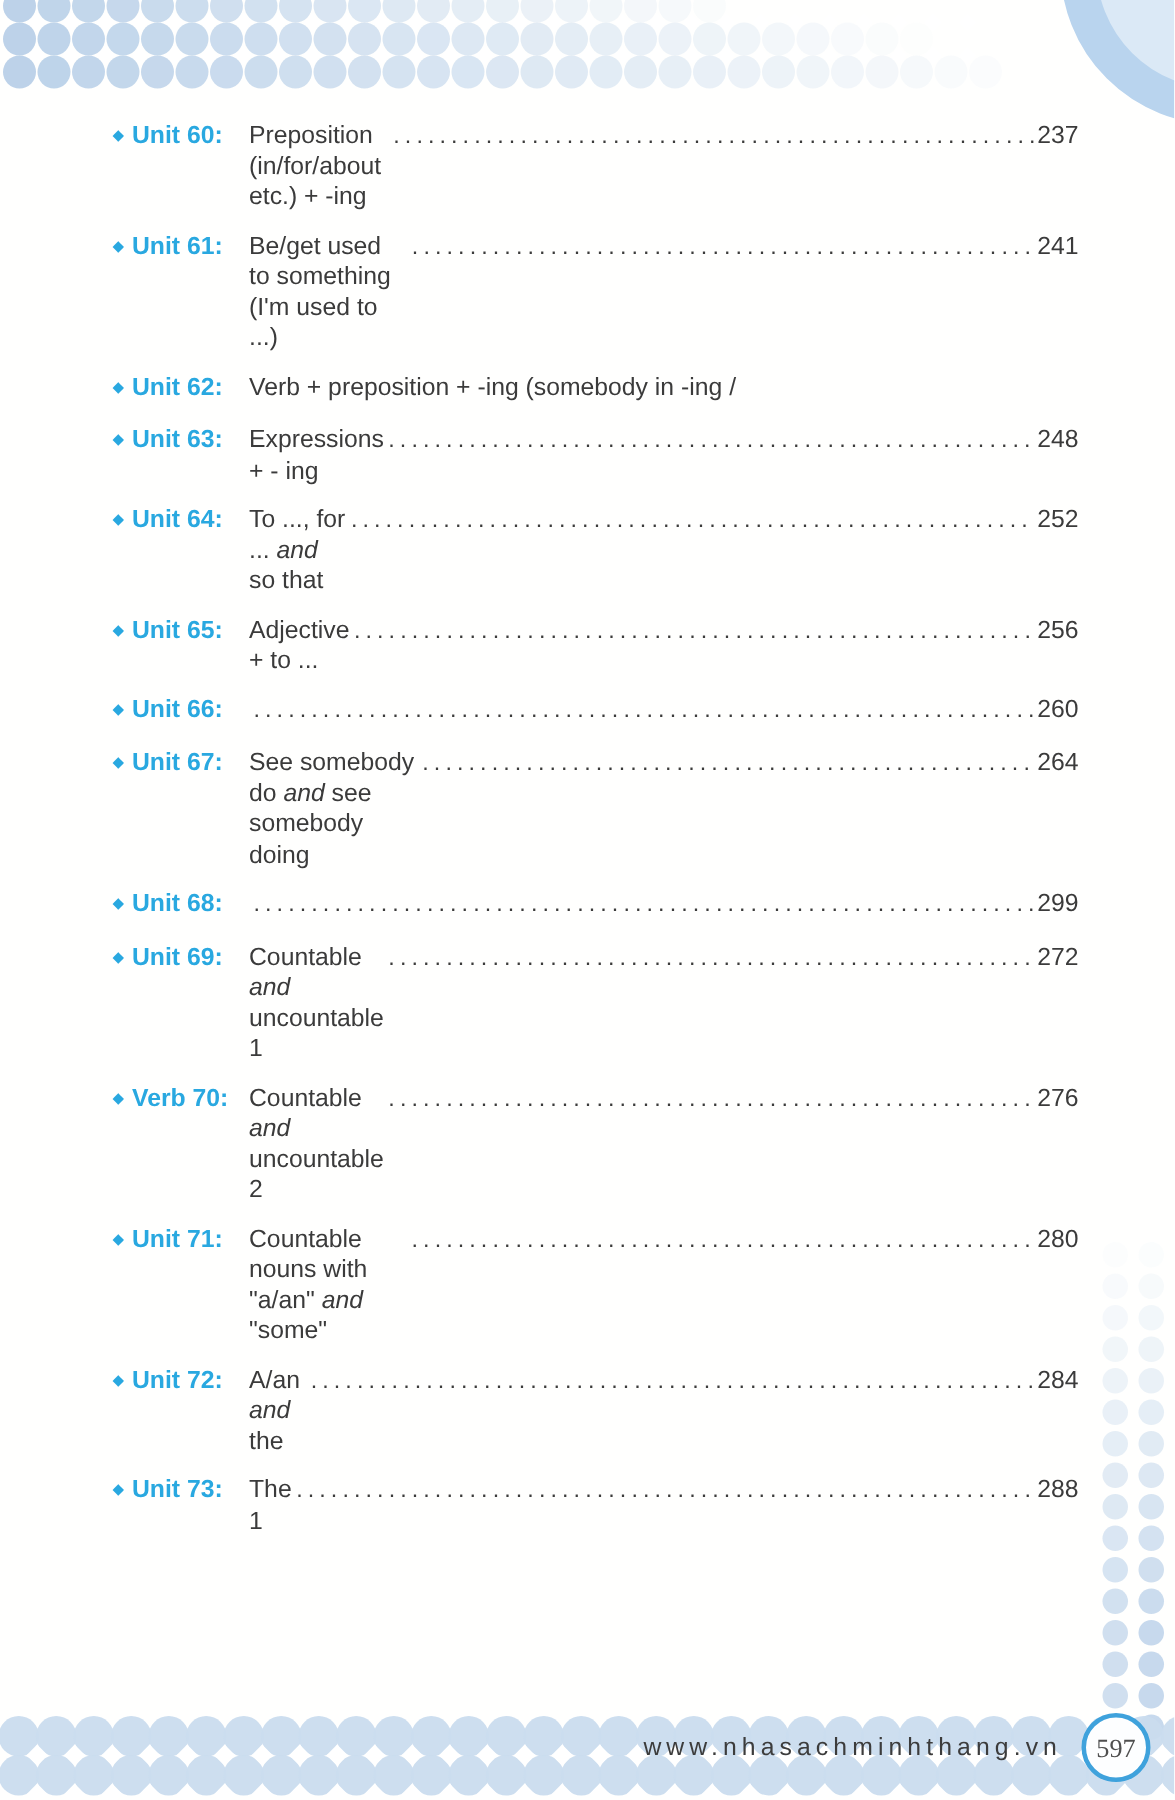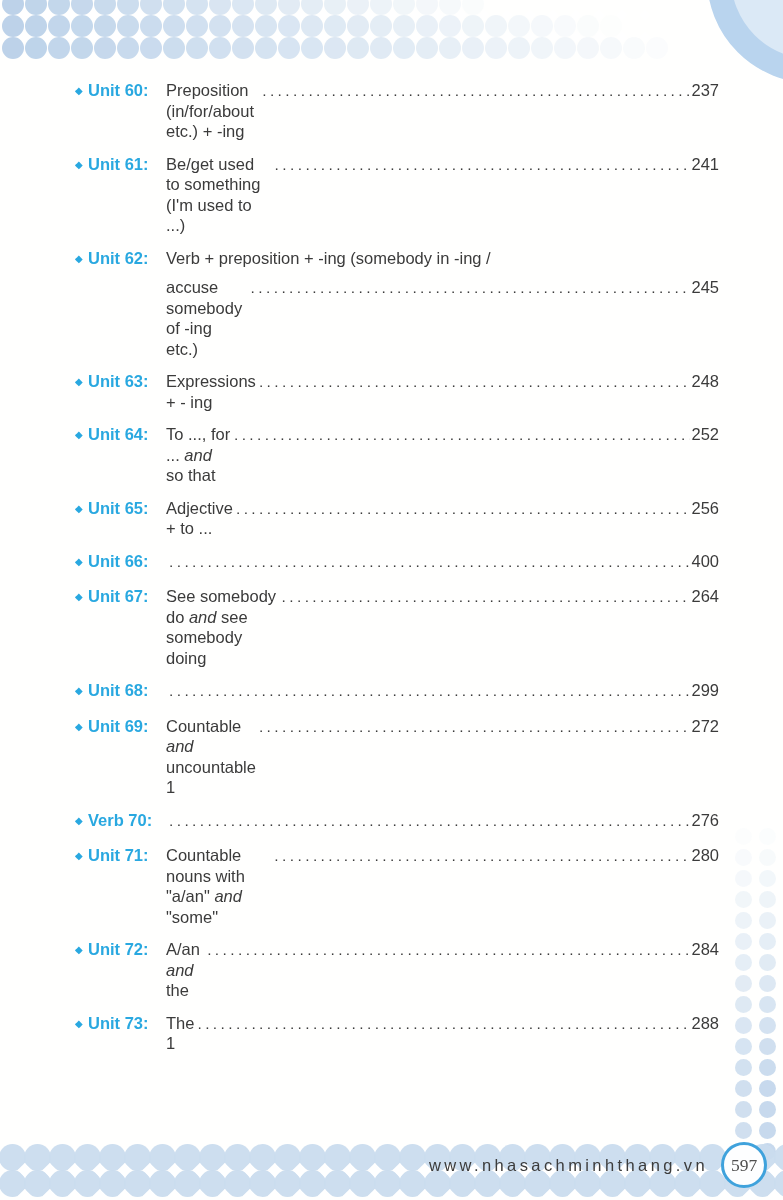--- a/index.html
+++ b/index.html
@@ -372,25 +372,20 @@
           <span class="leader"></span>
           <span class="page-num">241</span>
         </div>
       </div>
       <div class="toc-entry">
         <div class="entry-line">
           <span class="bullet">◆</span>
           <span class="unit-label">Unit 62:</span>
           <span class="entry-title">Verb + preposition + -ing (somebody in -ing /</span>
         </div>
-        <div class="entry-line continuation">
-          <span class="entry-title">accuse somebody of -ing etc.)</span>
-          <span class="leader"></span>
-          <span class="page-num">245</span>
-        </div>
       </div>
       <div class="toc-entry">
         <div class="entry-line">
           <span class="bullet">◆</span>
           <span class="unit-label">Unit 63:</span>
           <span class="entry-title">Expressions + - ing</span>
           <span class="leader"></span>
           <span class="page-num">248</span>
         </div>
       </div>
@@ -410,21 +405,21 @@
           <span class="entry-title">Adjective + to ...</span>
           <span class="leader"></span>
           <span class="page-num">256</span>
         </div>
       </div>
       <div class="toc-entry">
         <div class="entry-line">
           <span class="bullet">◆</span>
           <span class="unit-label">Unit 66:</span>
           <span class="leader"></span>
-          <span class="page-num">400</span>
+          <span class="page-num">260</span>
         </div>
       </div>
       <div class="toc-entry">
         <div class="entry-line">
           <span class="bullet">◆</span>
           <span class="unit-label">Unit 67:</span>
           <span class="entry-title">See somebody do <i>and</i> see somebody doing </span>
           <span class="leader"></span>
           <span class="page-num">264</span>
         </div>
@@ -443,20 +438,21 @@
           <span class="unit-label">Unit 69:</span>
           <span class="entry-title">Countable <i>and</i> uncountable 1 </span>
           <span class="leader"></span>
           <span class="page-num">272</span>
         </div>
       </div>
       <div class="toc-entry">
         <div class="entry-line">
           <span class="bullet">◆</span>
           <span class="unit-label">Verb 70:</span>
+          <span class="entry-title">Countable <i>and</i> uncountable 2 </span>
           <span class="leader"></span>
           <span class="page-num">276</span>
         </div>
       </div>
       <div class="toc-entry">
         <div class="entry-line">
           <span class="bullet">◆</span>
           <span class="unit-label">Unit 71:</span>
           <span class="entry-title">Countable nouns with "a/an" <i>and</i> "some" </span>
           <span class="leader"></span>

